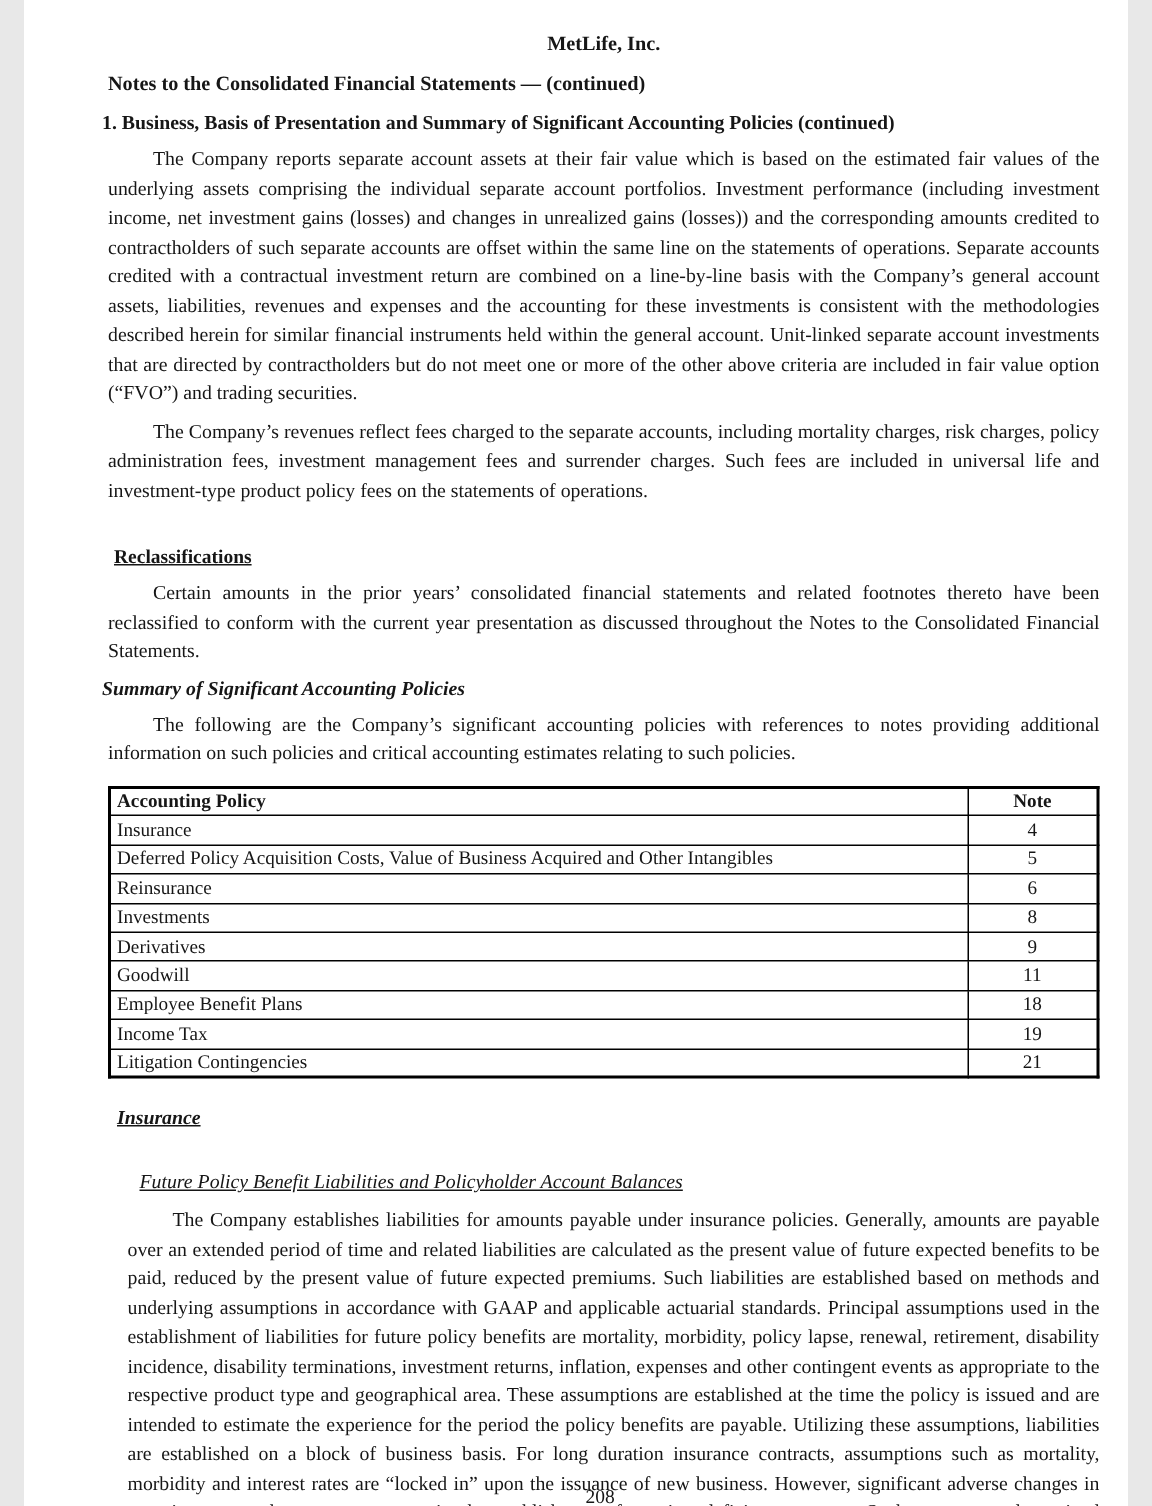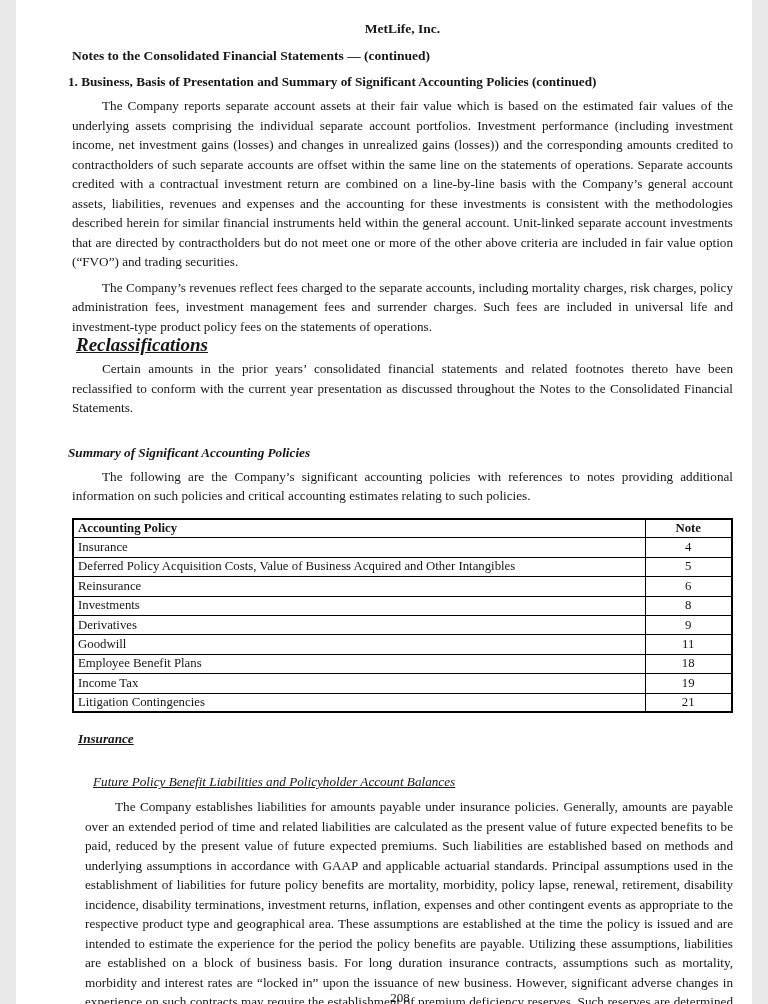--- a/index.html
+++ b/index.html
@@ -42,30 +42,29 @@
     line-height: 17px;
   }
   p.body {
     margin-top: 6px;
     font-size: 13.2px;
     line-height: 19.5px;
     text-align: justify;
     text-indent: 30px;
   }
   .sub-heading-bi-u {
-    margin-top: 0;
+    margin-top: 26px;
     margin-left: 4px;
     font-weight: bold;
-    font-style: italic;
     text-decoration: underline;
-    font-size: 19px;
+    font-size: 13px;
     line-height: 17px;
   }
   .sub-heading-bi {
-    margin-top: 26px;
+    margin-top: 6px;
     margin-left: -4px;
     font-weight: bold;
     font-style: italic;
     font-size: 13.2px;
     line-height: 17px;
   }
   table.policy-table {
     margin-top: 12px;
     width: 100%;
     border-collapse: collapse;

